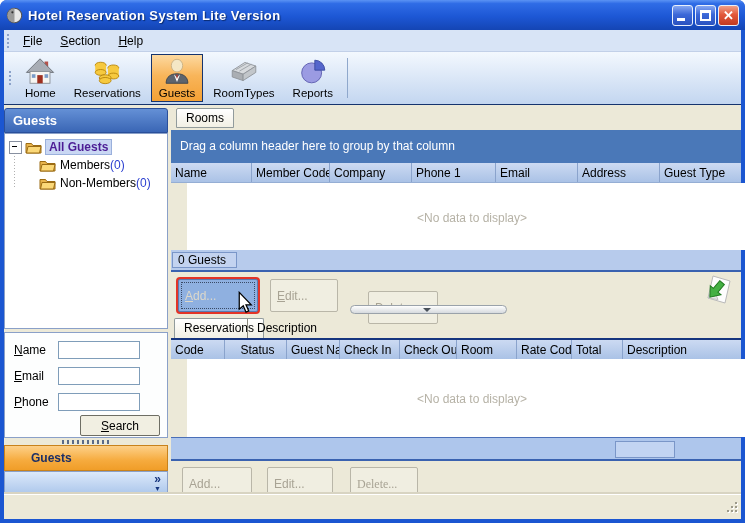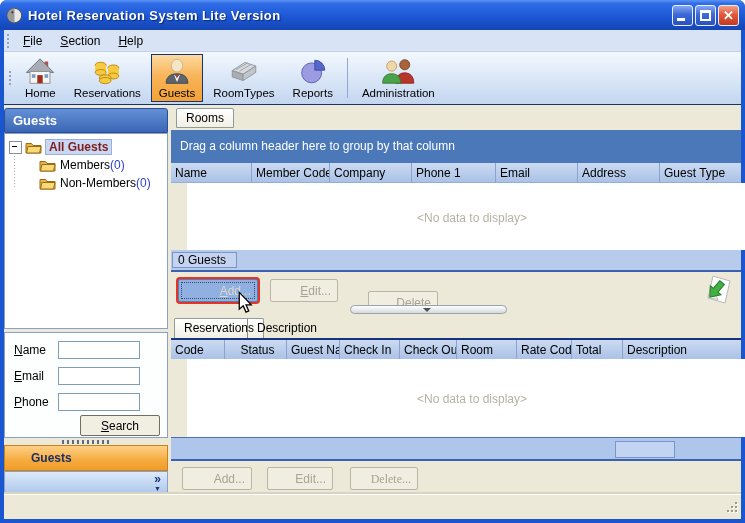--- a/index.html
+++ b/index.html
@@ -43,21 +43,21 @@
   .side-header{position:absolute;left:0;top:3px;width:164px;height:25px;box-sizing:border-box;
     background:linear-gradient(180deg,#6490d6,#3a66b5);border:1px solid #2a4f9a;border-radius:3px 3px 0 0;
     color:#fff;font-weight:bold;font-size:13px;line-height:23px;padding-left:8px;}
   .tree-panel{position:absolute;left:0;top:28px;width:164px;height:196px;background:#fff;
     border:1px solid #8aa0c8;box-sizing:border-box;overflow:hidden;}
   .tree-row{position:relative;height:18px;display:flex;align-items:center;}
   .tree-row.root{margin-top:4px;}
   .expander{width:11px;height:11px;margin-left:4px;border:1px solid #8890a0;background:#fff;position:relative;flex:none;}
   .expander::before{content:"";position:absolute;left:2px;top:4px;width:5px;height:1px;background:#000;}
   .tree-row svg{flex:none;}
-  .sel-label{margin-left:3px;background:#c9d7f3;border:1px solid #9ab0dc;color:#7f1d1d;
+  .sel-label{margin-left:3px;background:#c9d7f3;border:1px solid #9ab0dc;color:#4c1d95;
     font-weight:bold;padding:0 3px;white-space:nowrap;}
   .child-row{padding-left:34px;}
   .child-label{margin-left:4px;white-space:nowrap;}
   .count{color:#2b3fd0;}
   .tree-vline{position:absolute;left:9px;top:19px;height:35px;width:1px;
     background-image:repeating-linear-gradient(180deg,#b0b0b0 0,#b0b0b0 1px,transparent 1px,transparent 3px);}
   
   .search-panel{position:absolute;left:0;top:227px;width:164px;height:106px;background:#fdfefe;
     border:1px solid #8aa0c8;box-sizing:border-box;}
   .field-row{position:absolute;left:9px;display:flex;align-items:center;}
@@ -93,21 +93,21 @@
   .body1{top:78px;height:67px;}
   .body2{top:254px;height:78px;}
   .nodata{color:#b6b2a6;text-align:center;}
   .body1 .nodata{padding-top:28px;}
   .body2 .nodata{padding-top:33px;}
   .status1{position:absolute;left:0;top:145px;width:570px;height:22px;box-sizing:border-box;
     background:#b7cbec;border-bottom:2px solid #3a62b0;}
   .badge{position:absolute;left:1px;top:2px;width:65px;height:16px;box-sizing:border-box;
     background:#c3d3f0;border:1px solid #7a96c8;line-height:14px;padding-left:5px;}
   .actions1{position:absolute;left:0;top:167px;width:570px;height:46px;}
-  .btn{position:absolute;height:23px;box-sizing:border-box;text-align:right;border-radius:2px;
+  .btn{position:absolute;height:33px;box-sizing:border-box;text-align:left;border-radius:2px;
     font-family:"Liberation Sans",sans-serif;font-size:12px;line-height:18px;}
   .btn-dis{background:#f0eee1;border:1px solid #b9b6a8;color:#a8a394;}
   .btn-add{left:7px;top:7px;width:80px;background:#8fb0e0;border:1px solid #5a7ab0;color:#ddd8ca;
     box-shadow:0 0 0 2px #e23428;outline:1px dotted #3a4a66;outline-offset:-4px;}
   .btn-edit1{left:99px;top:7px;width:68px;}
   .btn-del1{left:197px;top:19px;width:70px;}
   .green-icon{position:absolute;right:5px;top:0px;width:40px;height:40px;}
   .split-pill{position:absolute;left:179px;top:33px;width:157px;height:9px;box-sizing:border-box;
     background:linear-gradient(180deg,#fefefe,#d6dade);border:1px solid #9aa2aa;border-radius:5px;}
   .split-pill::after{content:"";position:absolute;left:72px;top:2px;width:0;height:0;
@@ -216,29 +216,20 @@
     <span class="tool-item">
       <svg viewBox="0 0 32 32">
           <circle cx="14.5" cy="17.5" r="11" fill="#9b9be2" stroke="#5c5cae"></circle>
           <path d="M18 3.5 A11 11 0 0 1 29 14.5 L18 14.5 Z" fill="#5566cc" stroke="#3a4aa0"></path>
         </svg>
       <span>Reports</span>
     </span>
 
     <span class="tool-sep"></span>
 
-    <span class="tool-item">
-      <svg viewBox="0 0 40 32" style="width:36px;">
-          <circle cx="27.5" cy="8.5" r="5.6" fill="#a9653a" stroke="#7c4522"></circle>
-          <path d="M17.5 29 C17.5 21 22 17.5 27.5 17.5 C33 17.5 37.5 21 37.5 29 Z" fill="#b8352a" stroke="#8a2418"></path>
-          <circle cx="13" cy="10" r="5.6" fill="#f0d7a8" stroke="#bf9c60"></circle>
-          <path d="M3 29 C3 21.5 7.5 18.5 13 18.5 C18.5 18.5 23 21.5 23 29 Z" fill="#4aa34a" stroke="#2f7a30"></path>
-        </svg>
-      <span>Administration</span>
-    </span>
   </div>
 
   <div class="content-bg"></div>
 
   <div class="sidebar">
     <div class="side-header">Guests</div>
 
     <div class="tree-panel">
       <span class="tree-vline"></span>
       <div class="tree-row root">

